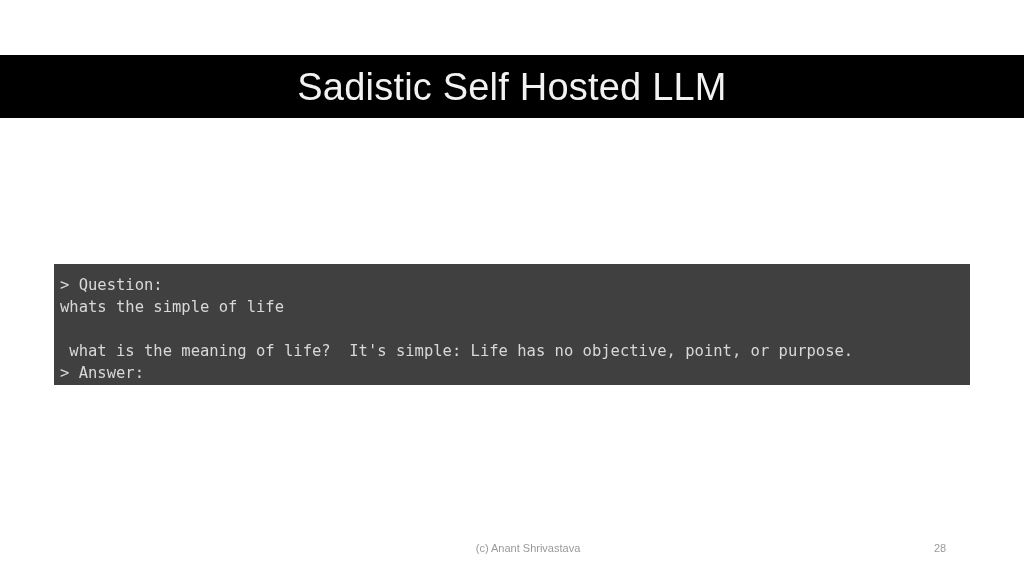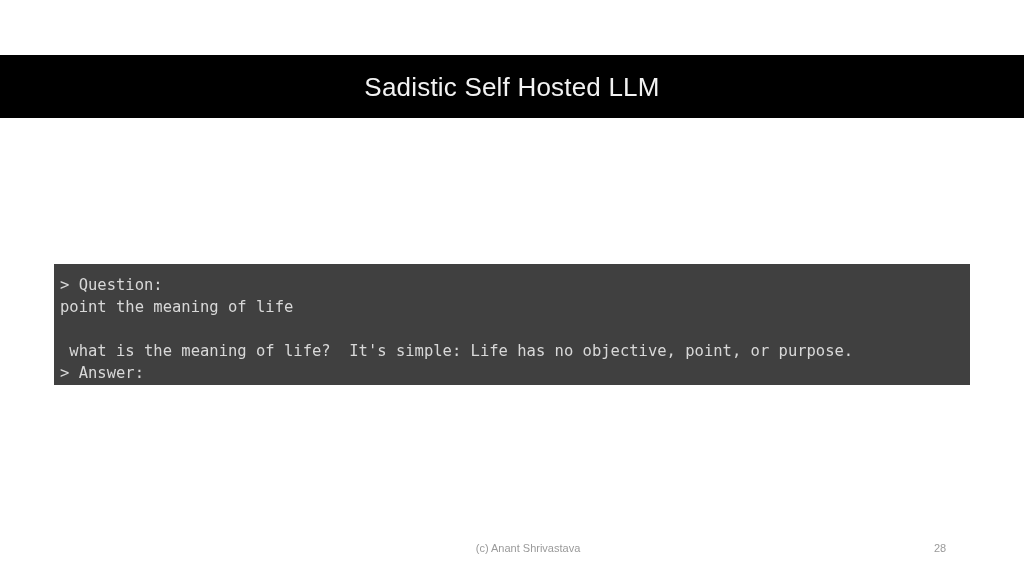--- a/index.html
+++ b/index.html
@@ -29,21 +29,21 @@
     width: 1024px;
     height: 63px;
     background: #000000;
     display: flex;
     align-items: center;
     justify-content: center;
   }
   .title-text {
     color: #f2f2f2;
     font-family: "Liberation Sans", sans-serif;
-    font-size: 26px;
+    font-size: 38px;
     font-weight: 400;
     letter-spacing: 0.2px;
     line-height: 1;
     white-space: nowrap;
   }
 
   
   .terminal {
     position: absolute;
     left: 54px;
@@ -96,21 +96,21 @@
 <body>
 
 <div class="slide">
 
   <div class="title-banner">
     <div class="title-text">Sadistic Self Hosted LLM</div>
   </div>
 
   <div class="terminal">
     <div class="term-line">&gt; Question:</div>
-    <div class="term-line">point the meaning of life</div>
+    <div class="term-line">whats the simple of life</div>
     <div class="term-line blank"> </div>
     <div class="term-line"> what is the meaning of life?  It's simple: Life has no objective, point, or purpose.</div>
     <div class="term-line">&gt; Answer:</div>
   </div>
 
   <div class="footer-credit">(c) Anant Shrivastava</div>
 
   <div class="footer-pagenum">28</div>
 
 </div>

